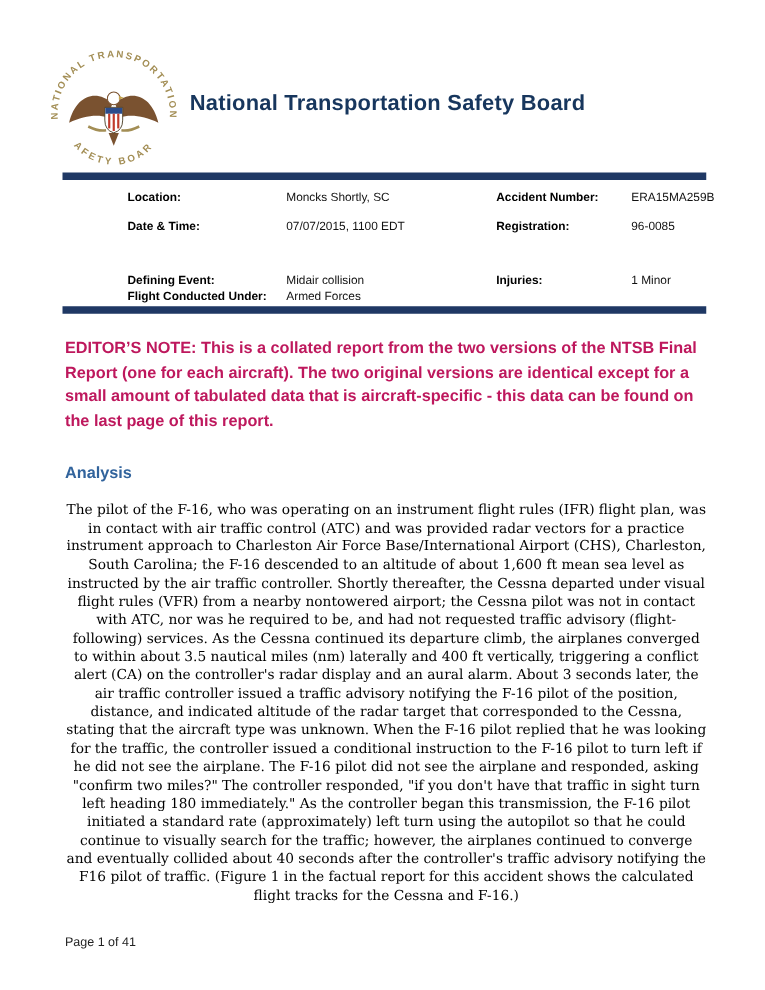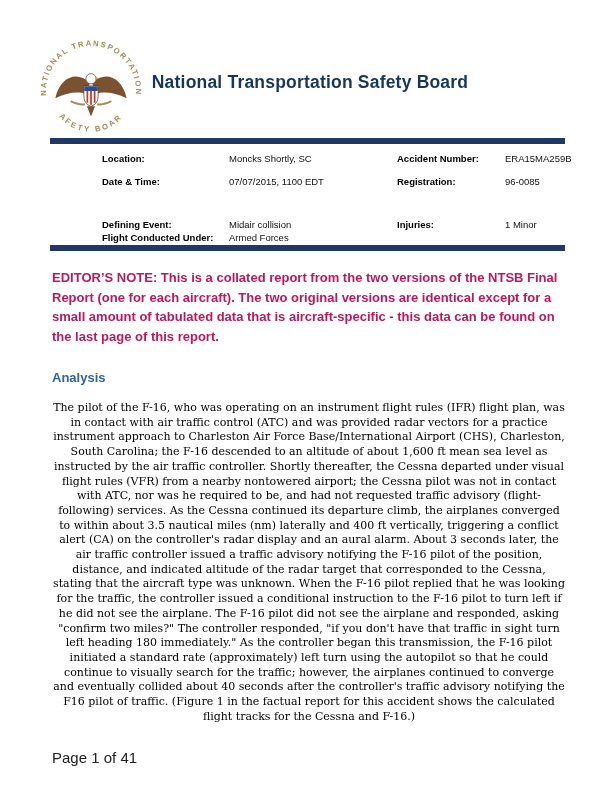--- a/index.html
+++ b/index.html
@@ -40,21 +40,21 @@
     position:absolute;left:52px;top:370px;margin:0;
     color:#31639C;font-weight:bold;font-size:13px;
   }
   .body-text{
     position:absolute;left:52px;top:401px;width:514px;margin:0;
     font-family:"DejaVu Serif","Liberation Serif",serif;
     font-size:11px;line-height:14.7px;color:#000;
     text-align:center;
   }
   
-  .footer{position:absolute;left:52px;top:749px;font-size:15px;color:#222;}
+  .footer{position:absolute;left:52px;top:749px;font-size:10px;color:#222;}
 </style>
 </head>
 <body>
 
 <div class="page">
 
   <div class="seal">
     <svg viewBox="0 0 100 100" width="102" height="102">
       <defs>
         <path id="arcTop" d="M 10 68 A 44 44 0 1 1 90 68"></path>

